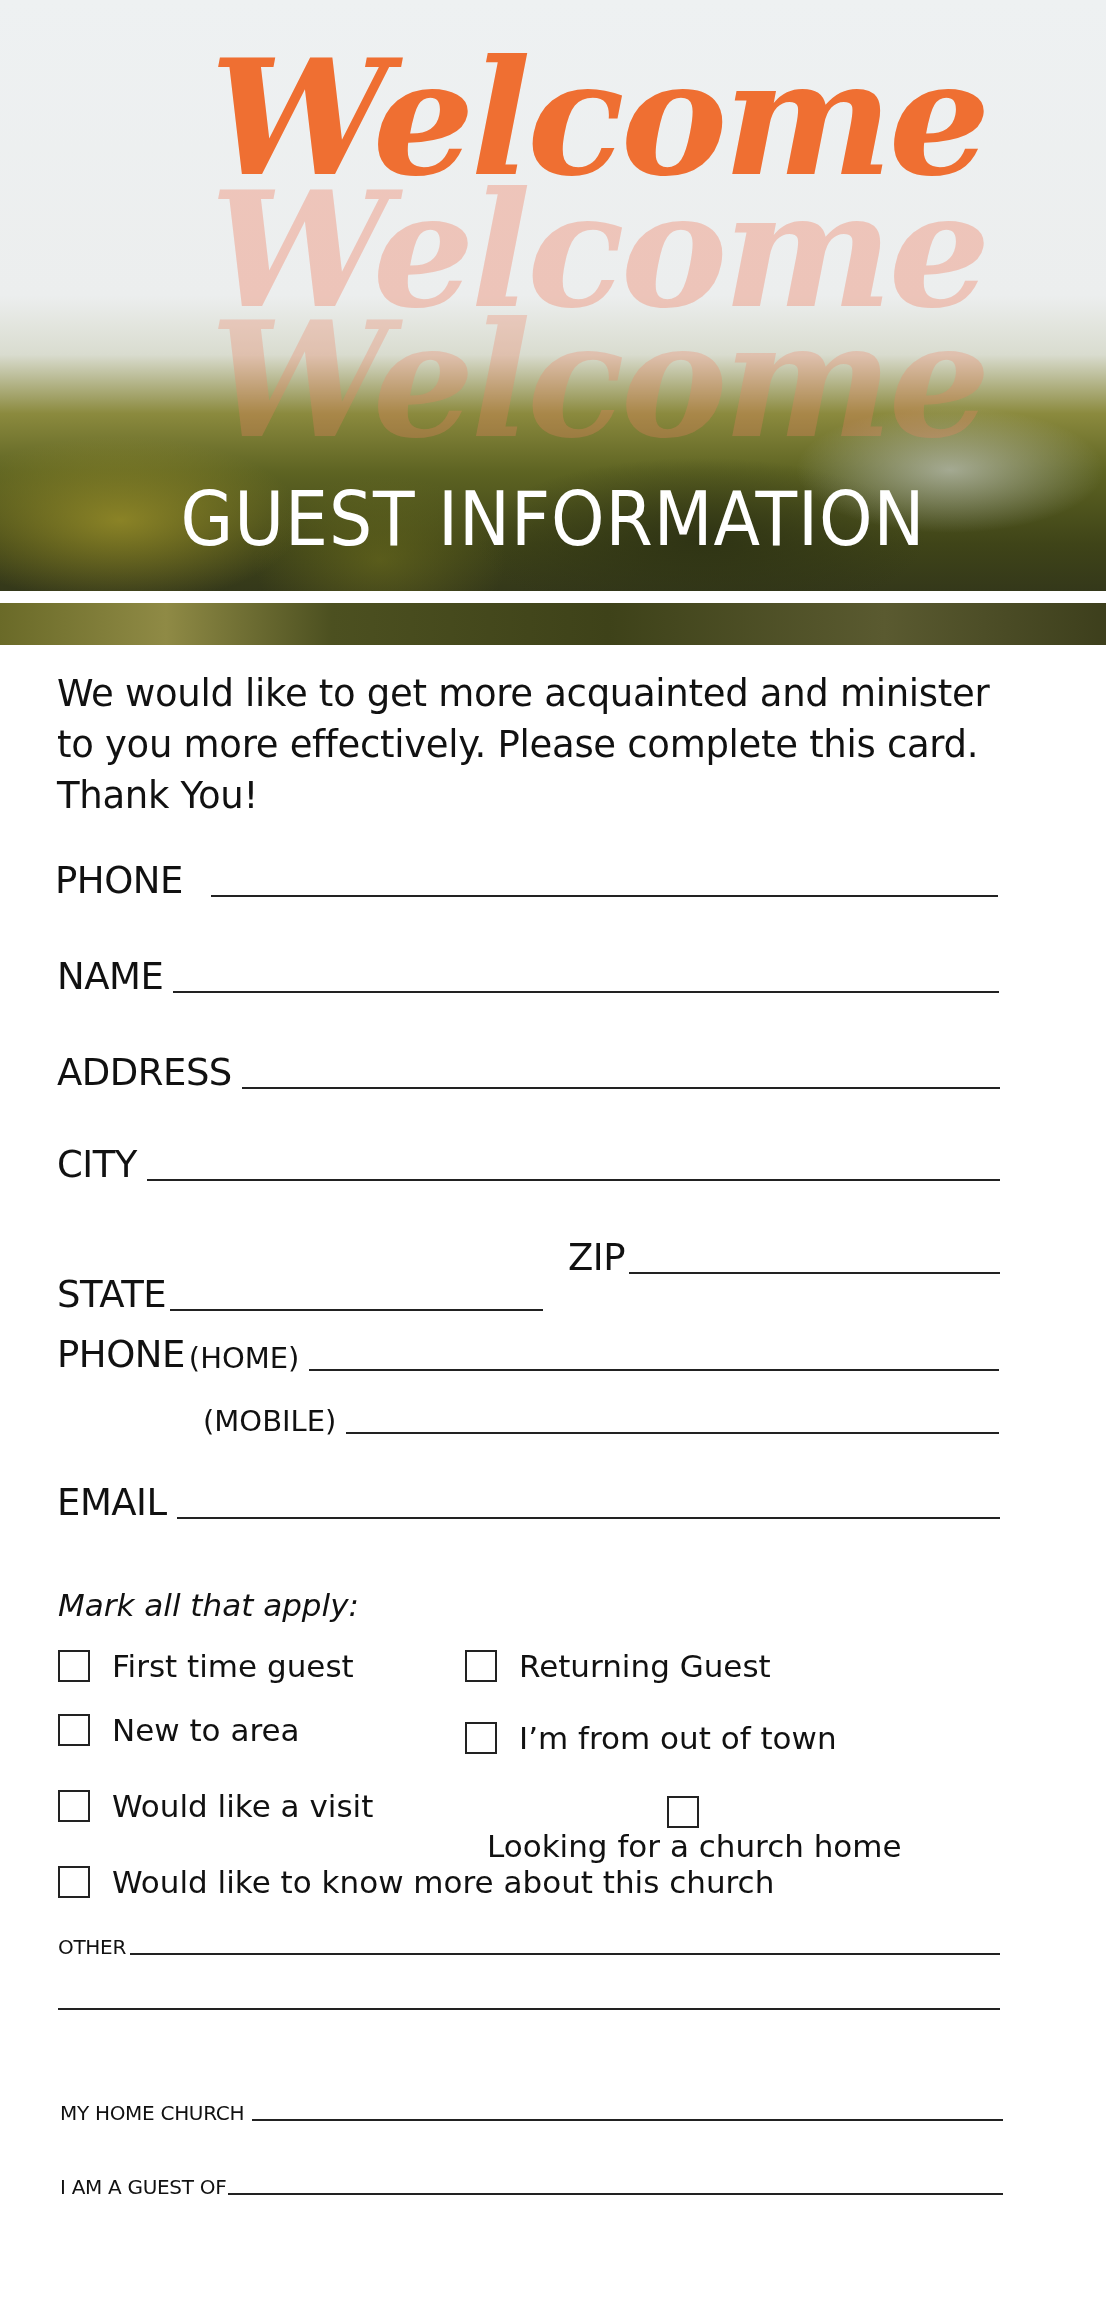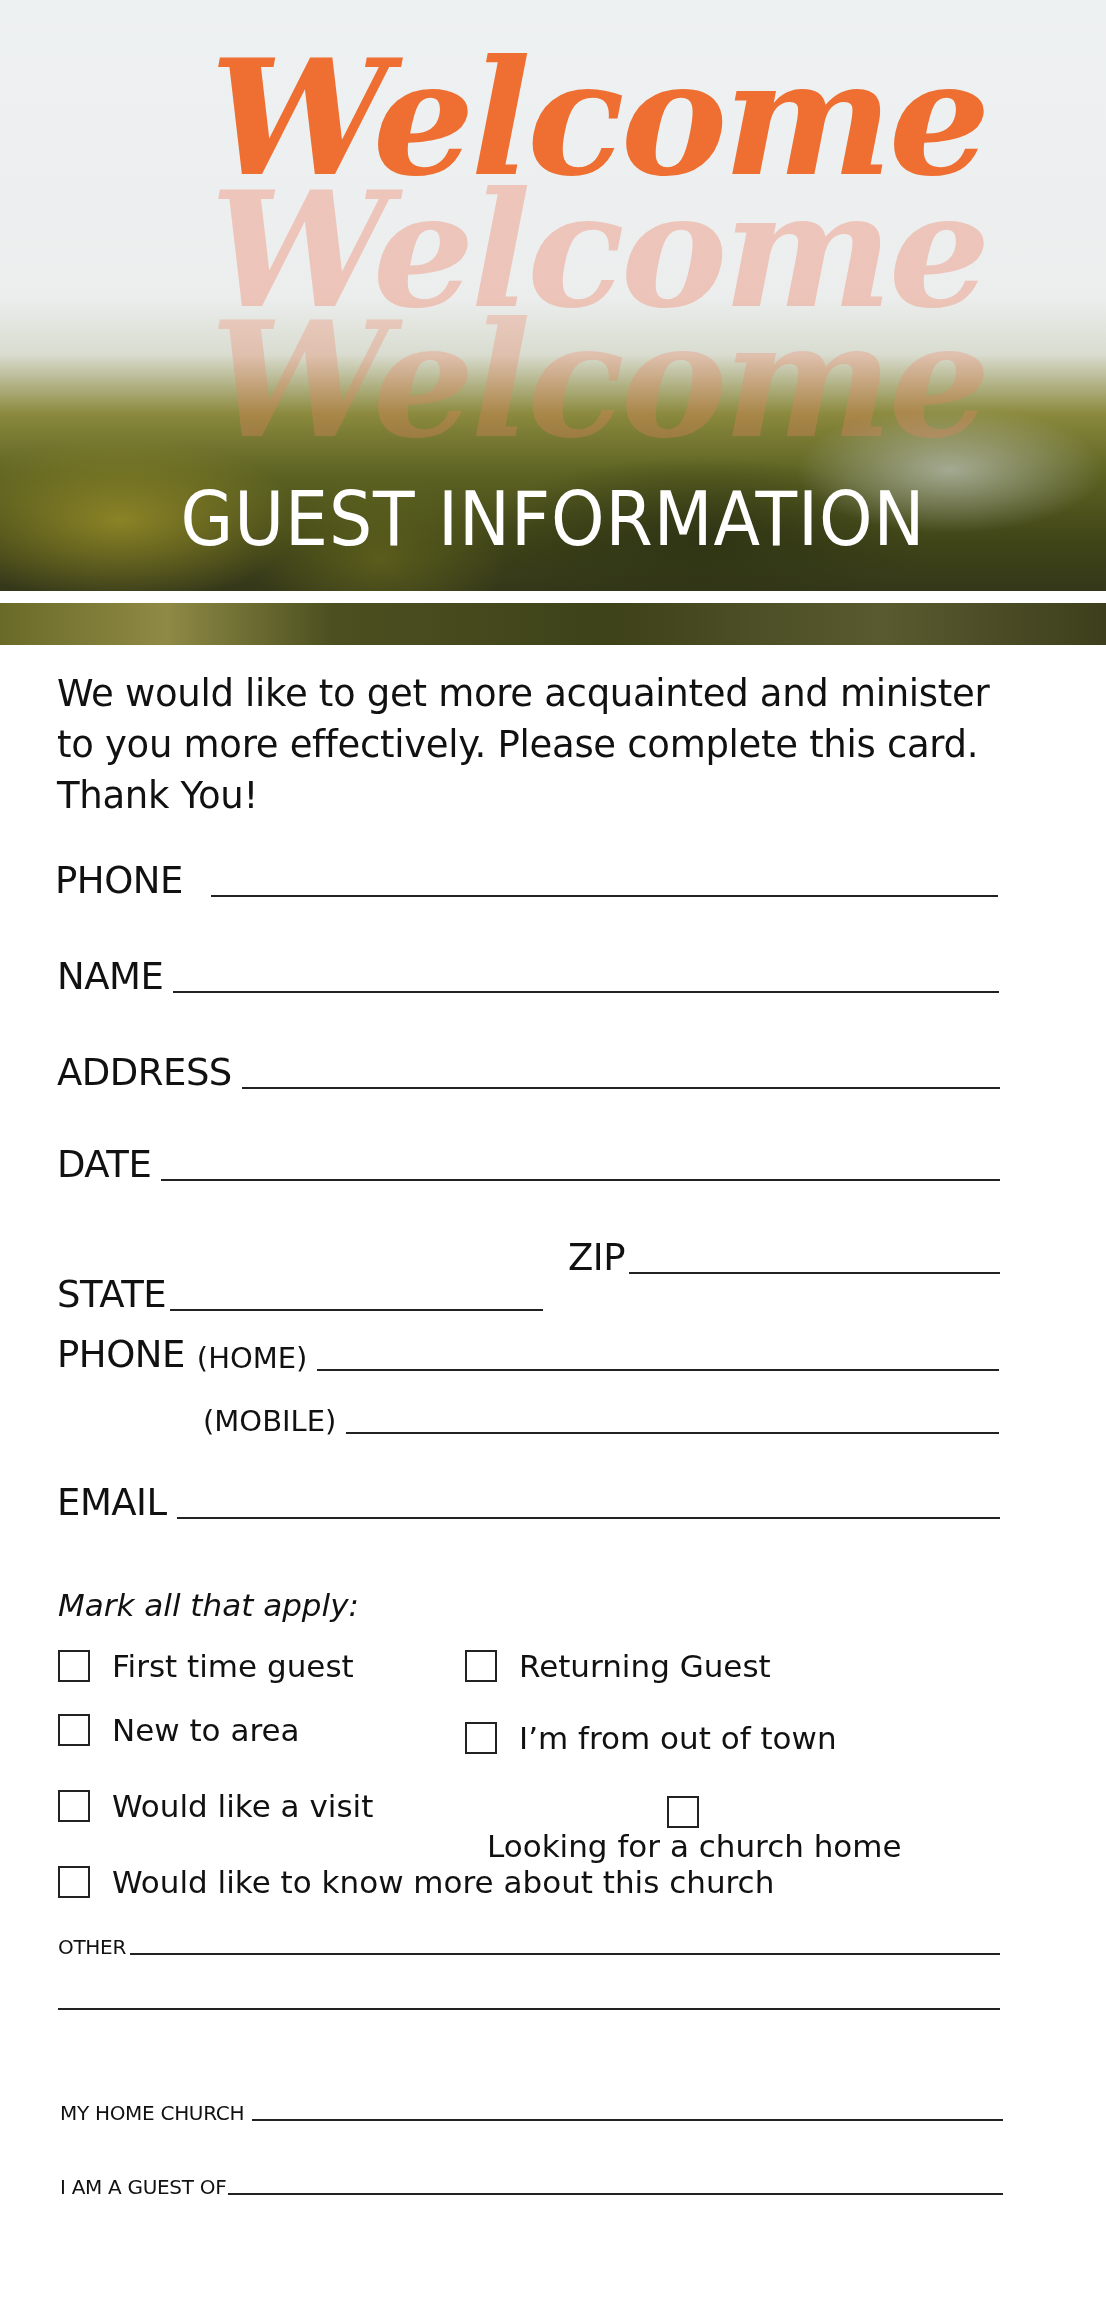--- a/index.html
+++ b/index.html
@@ -18,21 +18,21 @@
   .welcome.w2 { top:170px; color:rgba(239,130,100,0.38); }
   .welcome.w3 { top:300px; color:rgba(239,130,100,0.30); }
   .hero-title { position:absolute; left:0; width:1106px; top:482px; text-align:center; color:#ffffff; font-family:"DejaVu Sans", sans-serif; font-size:74px; font-weight:normal; letter-spacing:1px; line-height:1; transform:scaleX(0.92); transform-origin:center; }
   .white-stripe { position:absolute; left:0; top:591px; width:1106px; height:12px; background:#ffffff; }
   .dark-band { position:absolute; left:0; top:603px; width:1106px; height:42px;
     background: linear-gradient(90deg, #6a6a28 0%, #8f8a45 15%, #4c5020 30%, #3e4219 55%, #5a5a30 80%, #3d3f1c 100%); }
   .intro { position:absolute; left:57px; top:668px; width:1000px; font-size:37px; line-height:51px; color:#111; letter-spacing:-0.3px; }
   .intro div { white-space:nowrap; }
   .field { position:absolute; display:flex; align-items:flex-end; }
   .label { font-size:37px; line-height:1; white-space:nowrap; letter-spacing:-0.5px; }
-  .sublabel { font-size:29px; line-height:1; white-space:nowrap; margin-left:12px; }
+  .sublabel { font-size:29px; line-height:1; white-space:nowrap; margin-left:4px; }
   .line { border-bottom:2px solid #222; flex:1; margin-left:10px; height:0; margin-bottom:2px; }
   .italic { position:absolute; left:58px; top:1587px; font-size:31px; font-style:italic; white-space:nowrap; }
   .check { position:absolute; display:flex; align-items:center; }
   .box { width:32px; height:32px; border:2px solid #222; box-sizing:border-box; }
   .check-label { font-size:31px; margin-left:22px; white-space:nowrap; }
   .small-label { font-size:20px; line-height:1; white-space:nowrap; letter-spacing:-0.3px; }
   .plain-line { position:absolute; border-bottom:2px solid #222; height:0; }
 </style>
 </head>
 <body>
@@ -62,21 +62,21 @@
   <span class="label">NAME</span>
   <span class="line"></span>
 </div>
 
 <div class="field" style="left:57px; top:1054px; width:943px;">
   <span class="label">ADDRESS</span>
   <span class="line"></span>
 </div>
 
 <div class="field" style="left:57px; top:1146px; width:943px;">
-  <span class="label">DATE</span>
+  <span class="label">CITY</span>
   <span class="line"></span>
 </div>
 
 <div class="field" style="left:57px; top:1276px; width:486px;">
   <span class="label">STATE</span>
   <span class="line" style="margin-left:4px;"></span>
 </div>
 
 <div class="field" style="left:568px; top:1239px; width:432px;">
   <span class="label">ZIP</span>

